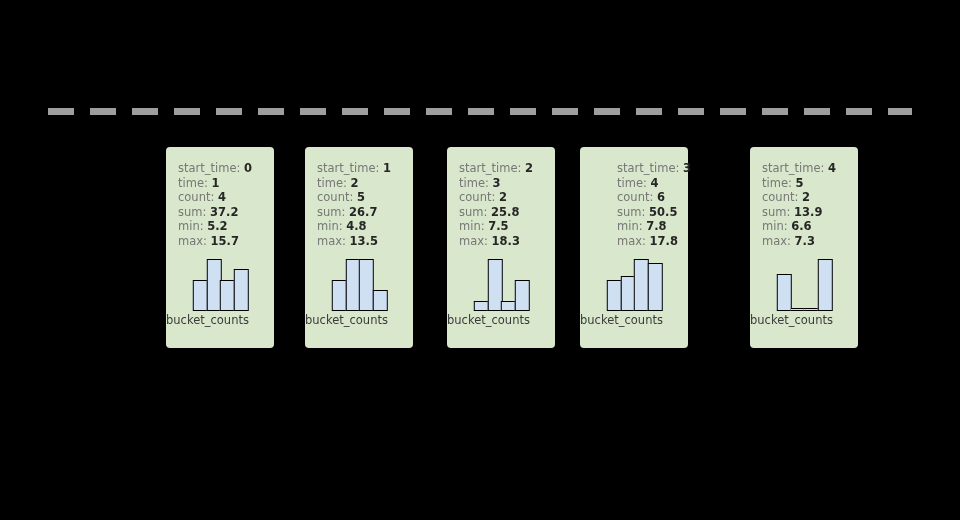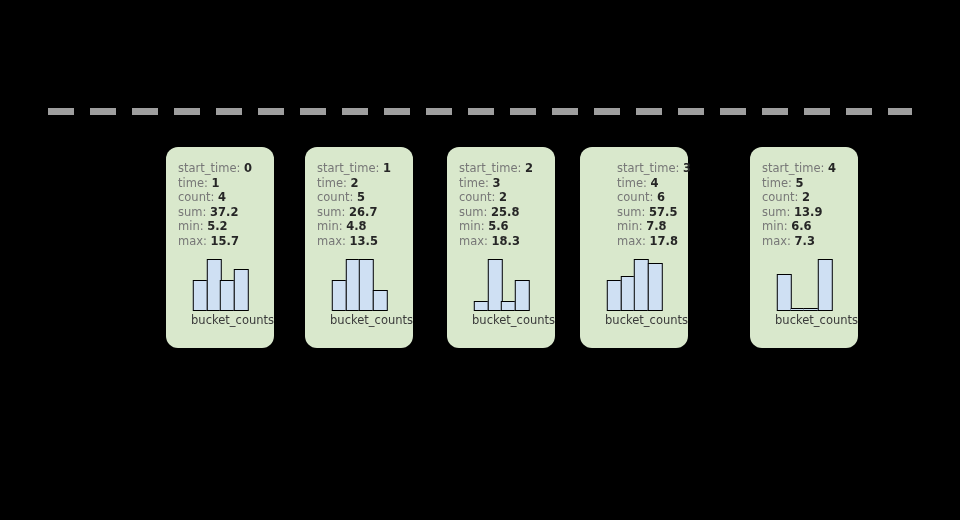--- a/index.html
+++ b/index.html
@@ -44,21 +44,21 @@
     width: 660px;
     height: 205px;
   }
 
   .card {
     position: absolute;
     top: 0;
     width: 108px;
     height: 201px;
     background: #d9e8cc;
-    border-radius: 12px;
+    border-radius: 4px;
     box-sizing: border-box;
     padding: 14px 0 0 0;
   }
   .card.c0 { left: 0px; }
   .card.c1 { left: 139px; }
   .card.c2 { left: 281px; }
   .card.c3 { left: 414px; padding-left: 25px; }
   .card.c4 { left: 547px; margin-left: 37px; }
 
   .fields {
@@ -99,21 +99,21 @@
     border: 1.4px solid #000000;
     box-sizing: border-box;
     margin-right: -1.4px;
   }
 
   .hist-label {
     position: absolute;
     left: 0;
     top: 166px;
     width: 108px;
-    text-align: right;
+    text-align: left;
     font-size: 11.5px;
     color: #3a3a3a;
   }
 </style>
 </head>
 <body>
 
 <div id="stage">
 
   <div class="timeline-rule"></div>
@@ -159,40 +159,40 @@
       </div>
       <div class="hist-label">bucket_counts</div>
     </div>
 
     <div class="card c2">
       <div class="fields">
         <div class="field"><span class="k">start_time:</span> <span class="v">2</span></div>
         <div class="field"><span class="k">time:</span> <span class="v">3</span></div>
         <div class="field"><span class="k">count:</span> <span class="v">2</span></div>
         <div class="field"><span class="k">sum:</span> <span class="v">25.8</span></div>
-        <div class="field"><span class="k">min:</span> <span class="v">5.6</span></div>
+        <div class="field"><span class="k">min:</span> <span class="v">7.5</span></div>
         <div class="field"><span class="k">max:</span> <span class="v">18.3</span></div>
       </div>
       <div class="hist">
         <div class="hist-inner">
             <div class="bar" style="width: 15px; height: 10.4px;"></div>
             <div class="bar" style="width: 15px; height: 52px;"></div>
             <div class="bar" style="width: 15px; height: 10.4px;"></div>
             <div class="bar" style="width: 15px; height: 31.2px;"></div>
           </div>
       </div>
       <div class="hist-label">bucket_counts</div>
     </div>
 
     <div class="card c3">
       <div class="fields">
         <div class="field"><span class="k">start_time:</span> <span class="v">3</span></div>
         <div class="field"><span class="k">time:</span> <span class="v">4</span></div>
         <div class="field"><span class="k">count:</span> <span class="v">6</span></div>
-        <div class="field"><span class="k">sum:</span> <span class="v">57.5</span></div>
+        <div class="field"><span class="k">sum:</span> <span class="v">50.5</span></div>
         <div class="field"><span class="k">min:</span> <span class="v">7.8</span></div>
         <div class="field"><span class="k">max:</span> <span class="v">17.8</span></div>
       </div>
       <div class="hist">
         <div class="hist-inner">
             <div class="bar" style="width: 15px; height: 31.2px;"></div>
             <div class="bar" style="width: 15px; height: 35.36px;"></div>
             <div class="bar" style="width: 15px; height: 52px;"></div>
             <div class="bar" style="width: 15px; height: 47.84px;"></div>
           </div>

